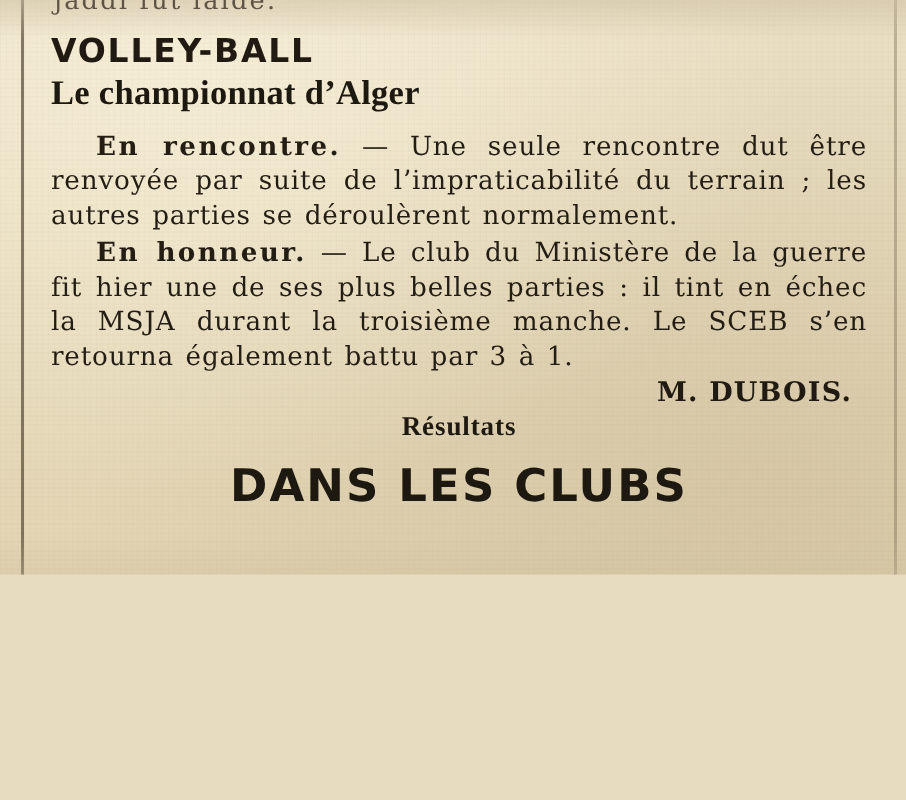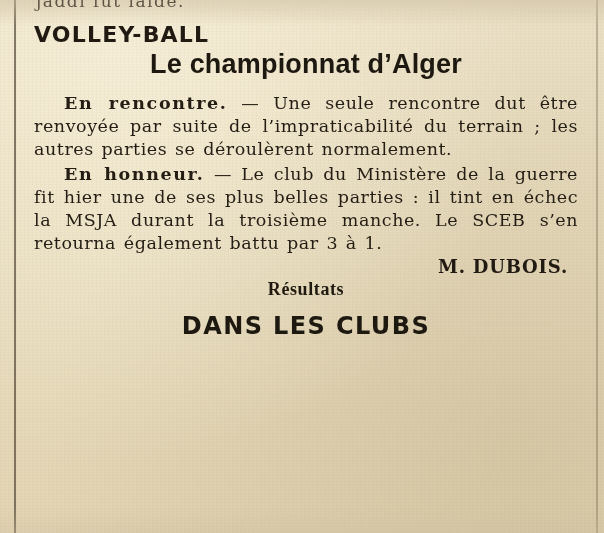--- a/index.html
+++ b/index.html
@@ -9,21 +9,21 @@
   body {
     width: 604px;
     height: 533px;
     background: #e8dcc0;
     font-family: "Liberation Serif", serif;
     overflow: hidden;
   }
   .page {
     position: relative;
     width: 604px;
-    height: 533px;
+    height: 383px;
     background:
       radial-gradient(ellipse at 20% 10%, rgba(255,250,230,0.55), rgba(0,0,0,0) 60%),
       radial-gradient(ellipse at 85% 85%, rgba(160,140,100,0.22), rgba(0,0,0,0) 65%),
       linear-gradient(180deg, #eadfc4 0%, #e7dbbd 40%, #e3d5b4 100%);
     box-sizing: border-box;
     padding: 0 26px 0 34px;
     color: #2b2318;
   }
   .grain {
     position: absolute;
@@ -75,24 +75,24 @@
   .kicker {
     text-align: left;
     font-family: "DejaVu Sans", sans-serif;
     font-weight: bold;
     font-size: 22px;
     letter-spacing: 1.2px;
     margin: 4px 0 2px 0;
     color: #201a12;
   }
   .headline {
-    text-align: center;
-    font-family: Liberation Sans, sans-serif;
+    text-align: left;
+    font-family: Liberation Serif, serif;
     font-weight: bold;
-    font-size: 27px;
+    font-size: 23px;
     letter-spacing: 0.2px;
     margin: 2px 0 12px 0;
     color: #1d1810;
   }
   p.para {
     margin: 0 0 0 0;
     font-family: "DejaVu Serif", serif;
     font-size: 17.5px;
     line-height: 23px;
     text-align: justify;
@@ -136,21 +136,21 @@
     letter-spacing: 0.5px;
     word-spacing: 2px;
     text-align: justify;
     margin: 0;
     color: #241d14;
   }
   .footer-head {
     text-align: center;
     font-family: "DejaVu Sans", sans-serif;
     font-weight: bold;
-    font-size: 24px;
+    font-size: 30px;
     letter-spacing: 1.4px;
     margin-top: 12px;
     color: #1d1810;
   }
   .fade {
     position: absolute;
     left: 0; right: 0;
     height: 26px;
     pointer-events: none;
   }

